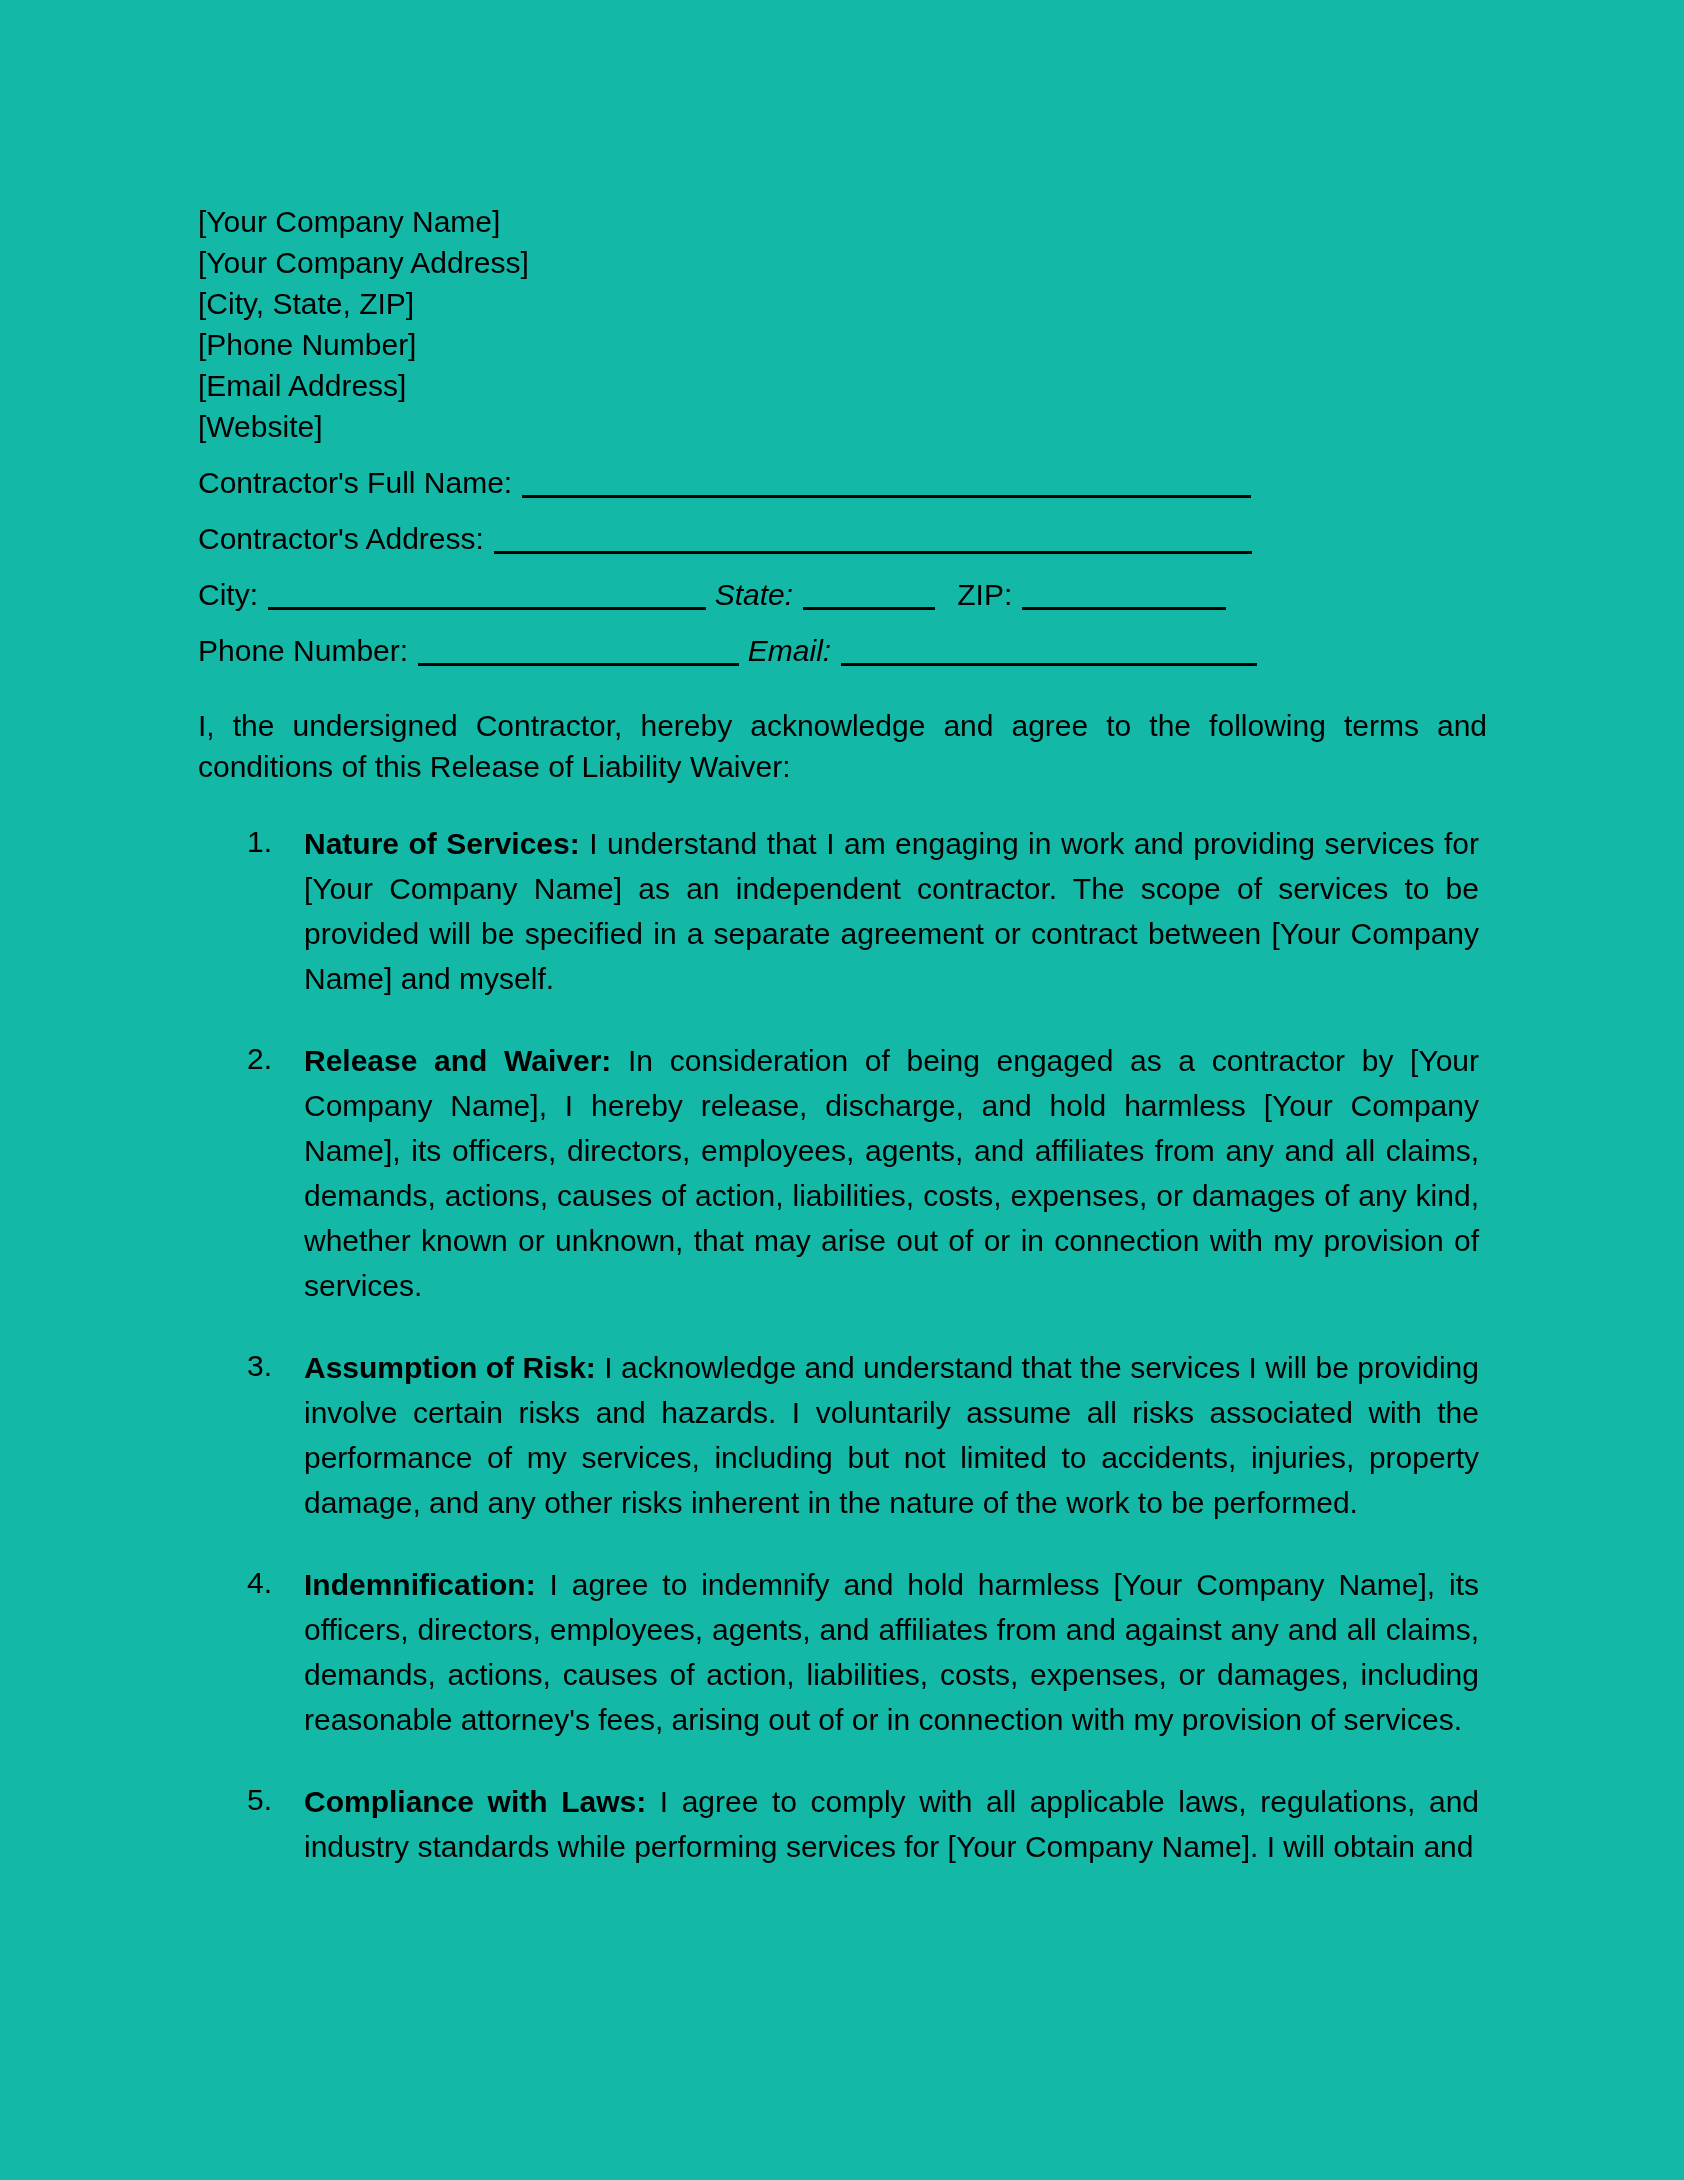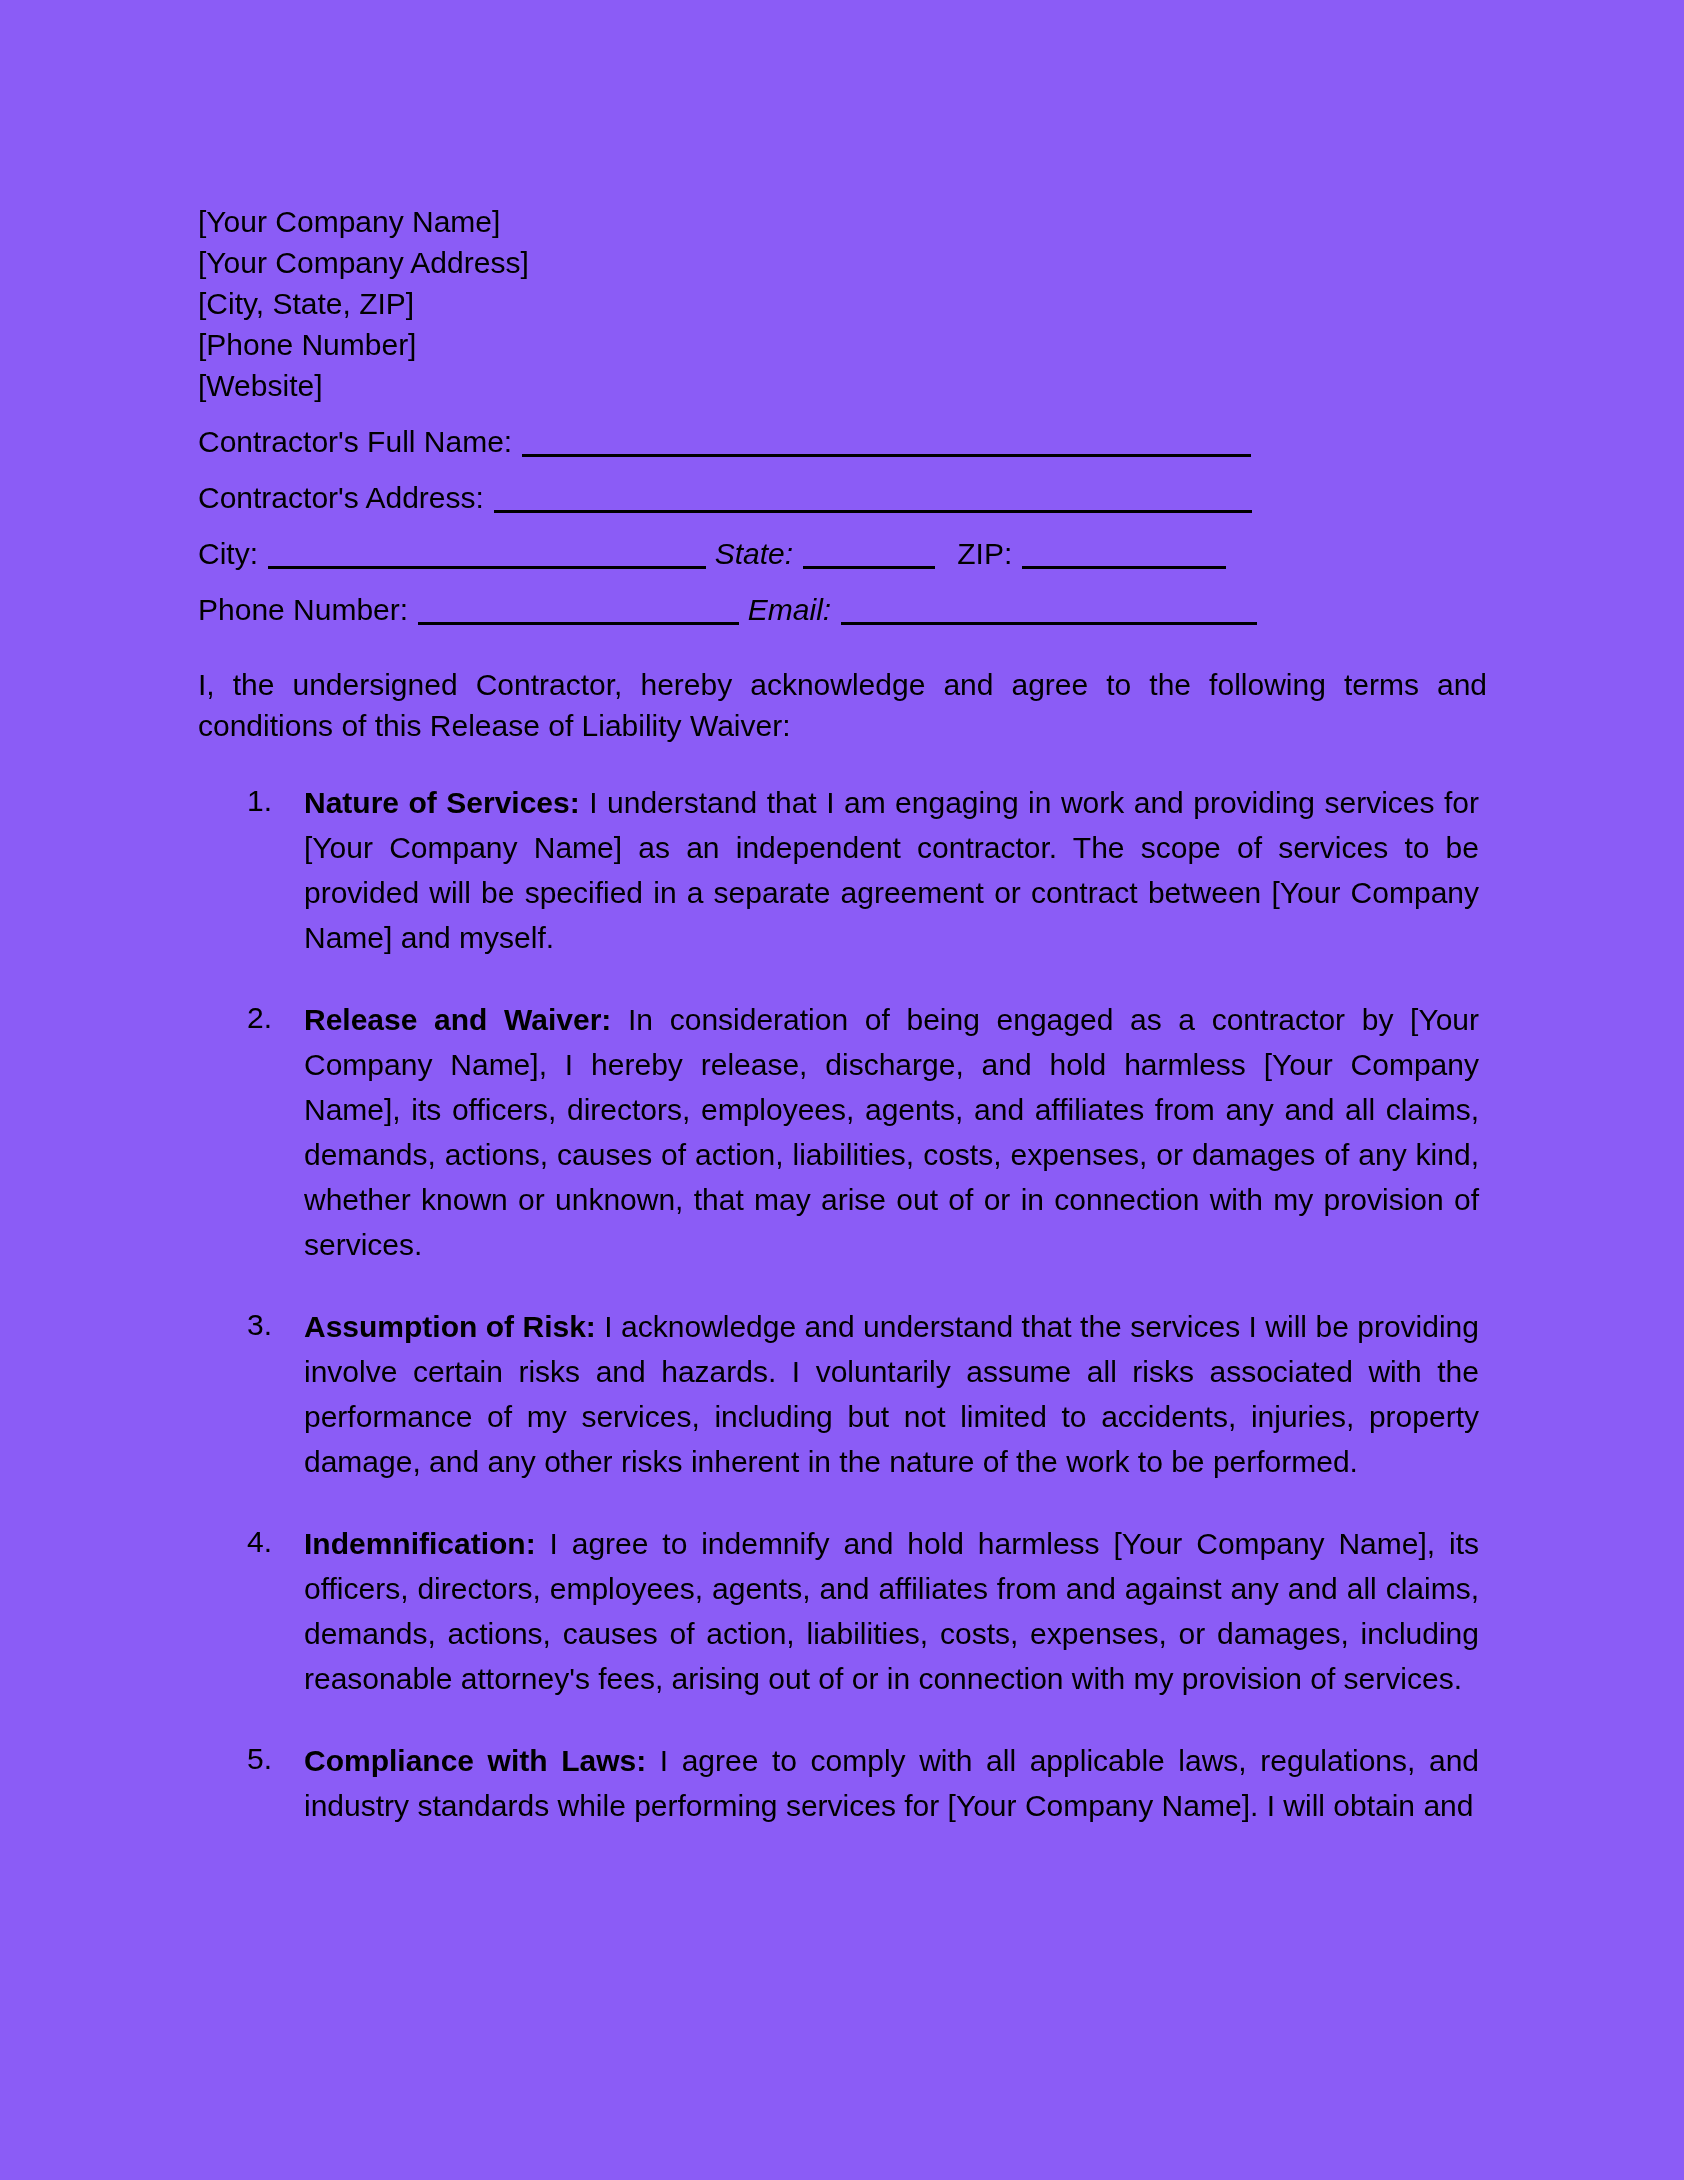--- a/index.html
+++ b/index.html
@@ -6,21 +6,21 @@
     margin: 0;
     padding: 0;
     background: #ffffff;
   }
   .page {
     position: relative;
     width: 1685px;
     height: 2181px;
     box-sizing: border-box;
     padding: 201px 198px 0 198px;
-    background: #8b5cf6;
+    background: #14b8a6;
     color: #000000;
     font-family: "Liberation Sans", sans-serif;
     font-size: 30px;
     overflow: hidden;
   }
   
   .company { margin: 0; }
   .company .cline {
     line-height: 41px;
     white-space: pre;
@@ -91,20 +91,21 @@
 </head>
 <body>
 
 <div class="page">
 
   <div class="company">
     <div class="cline">[Your Company Name]</div>
     <div class="cline">[Your Company Address]</div>
     <div class="cline">[City, State, ZIP]</div>
     <div class="cline">[Phone Number]</div>
+    <div class="cline">[Email Address]</div>
     <div class="cline">[Website]</div>
   </div>
 
 
   <div class="form-section">
     <div class="frow">
       <span class="lbl">Contractor's Full Name:</span>
       <span class="fline w-fullname"></span>
     </div>
     <div class="frow">

